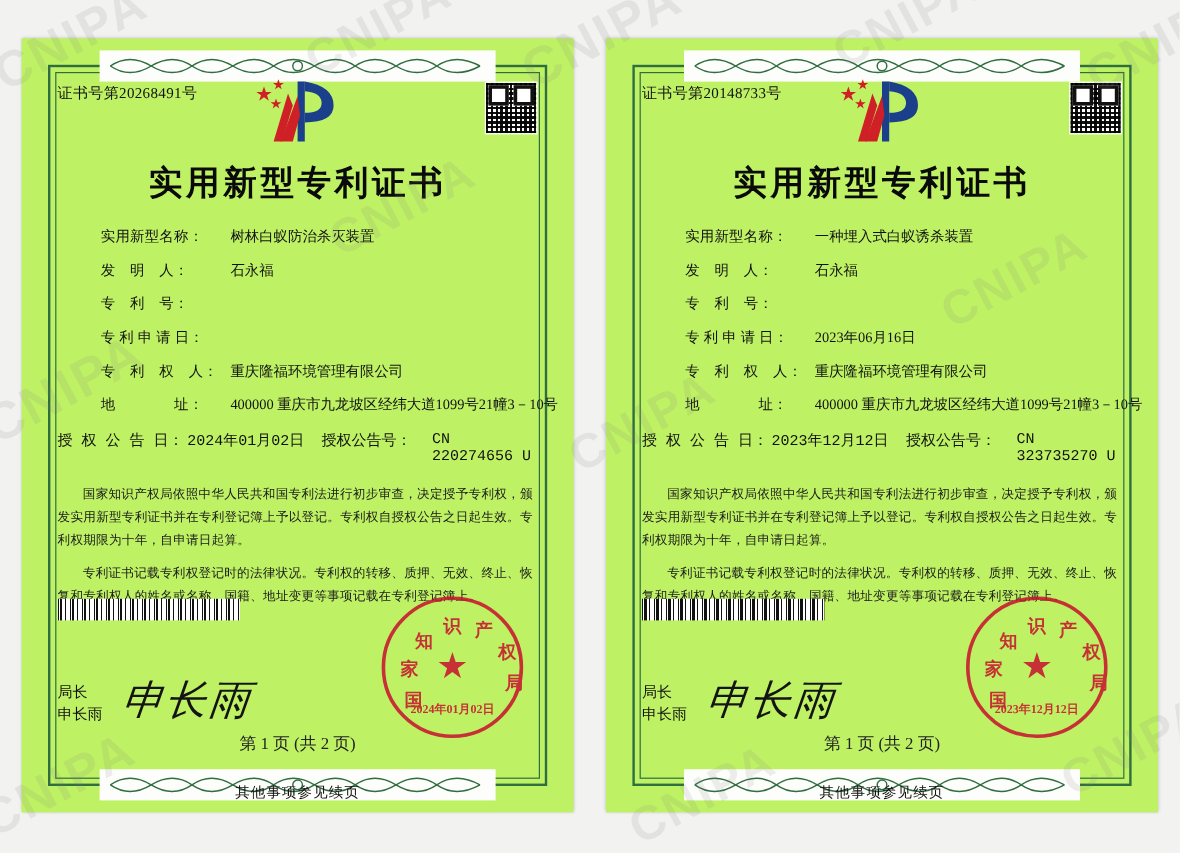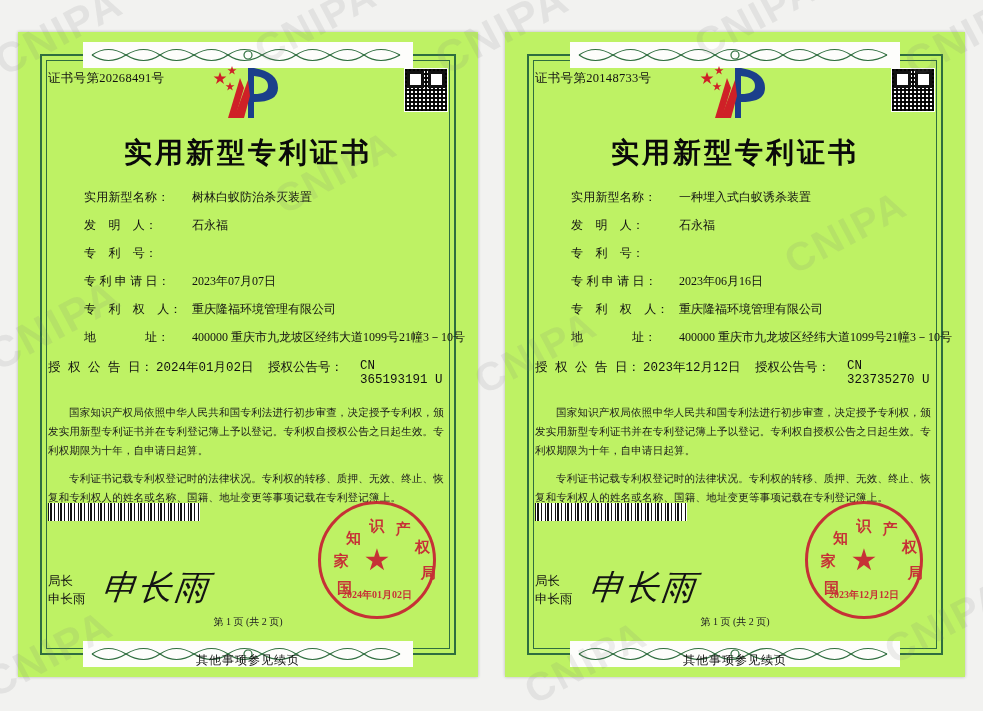--- a/index.html
+++ b/index.html
@@ -265,21 +265,21 @@
     left: 0;
     width: 100%;
     text-align: center;
     font-size: 10px;
     font-weight: bold;
     color: #c8102e;
   }
 
   .page-no {
     text-align: center;
-    font-size: 10px;
+    font-size: 14px;
     color: #222;
     margin-top: 2px;
   }
 
   .footer-note {
     position: absolute;
     bottom: 8px;
     left: 50%;
     transform: translateX(-50%);
     font-size: 12px;
@@ -355,35 +355,34 @@
         </div>
         <div class="field">
           <div class="field-label">发　明　人：</div>
           <div class="field-value">石永福</div>
         </div>
         <div class="field">
           <div class="field-label">专　利　号：</div>
         </div>
         <div class="field">
           <div class="field-label">专 利 申 请 日：</div>
-          <div class="field-value">2023年07月07日</div>
         </div>
         <div class="field">
           <div class="field-label">专　利　权　人：</div>
           <div class="field-value">重庆隆福环境管理有限公司</div>
         </div>
         <div class="field">
           <div class="field-label">地　　　　址：</div>
           <div class="field-value">400000 重庆市九龙坡区经纬大道1099号21幢3－10号</div>
         </div>
         <div class="field-row2">
           <div class="seg1-label">授 权 公 告 日：</div>
           <div class="seg1-value">2024年01月02日</div>
           <div class="seg2-label">授权公告号：</div>
-          <div class="seg2-value">CN 365193191 U</div>
+          <div class="seg2-value">CN 220274656 U</div>
         </div>
       </div>
 
       <div class="paragraphs">
         <p>国家知识产权局依照中华人民共和国专利法进行初步审查，决定授予专利权，颁发实用新型专利证书并在专利登记簿上予以登记。专利权自授权公告之日起生效。专利权期限为十年，自申请日起算。</p>
         <p>专利证书记载专利权登记时的法律状况。专利权的转移、质押、无效、终止、恢复和专利权人的姓名或名称、国籍、地址变更等事项记载在专利登记簿上。</p>
       </div>
 
       <div class="cert-bottom">
         <div class="barcode"></div>

